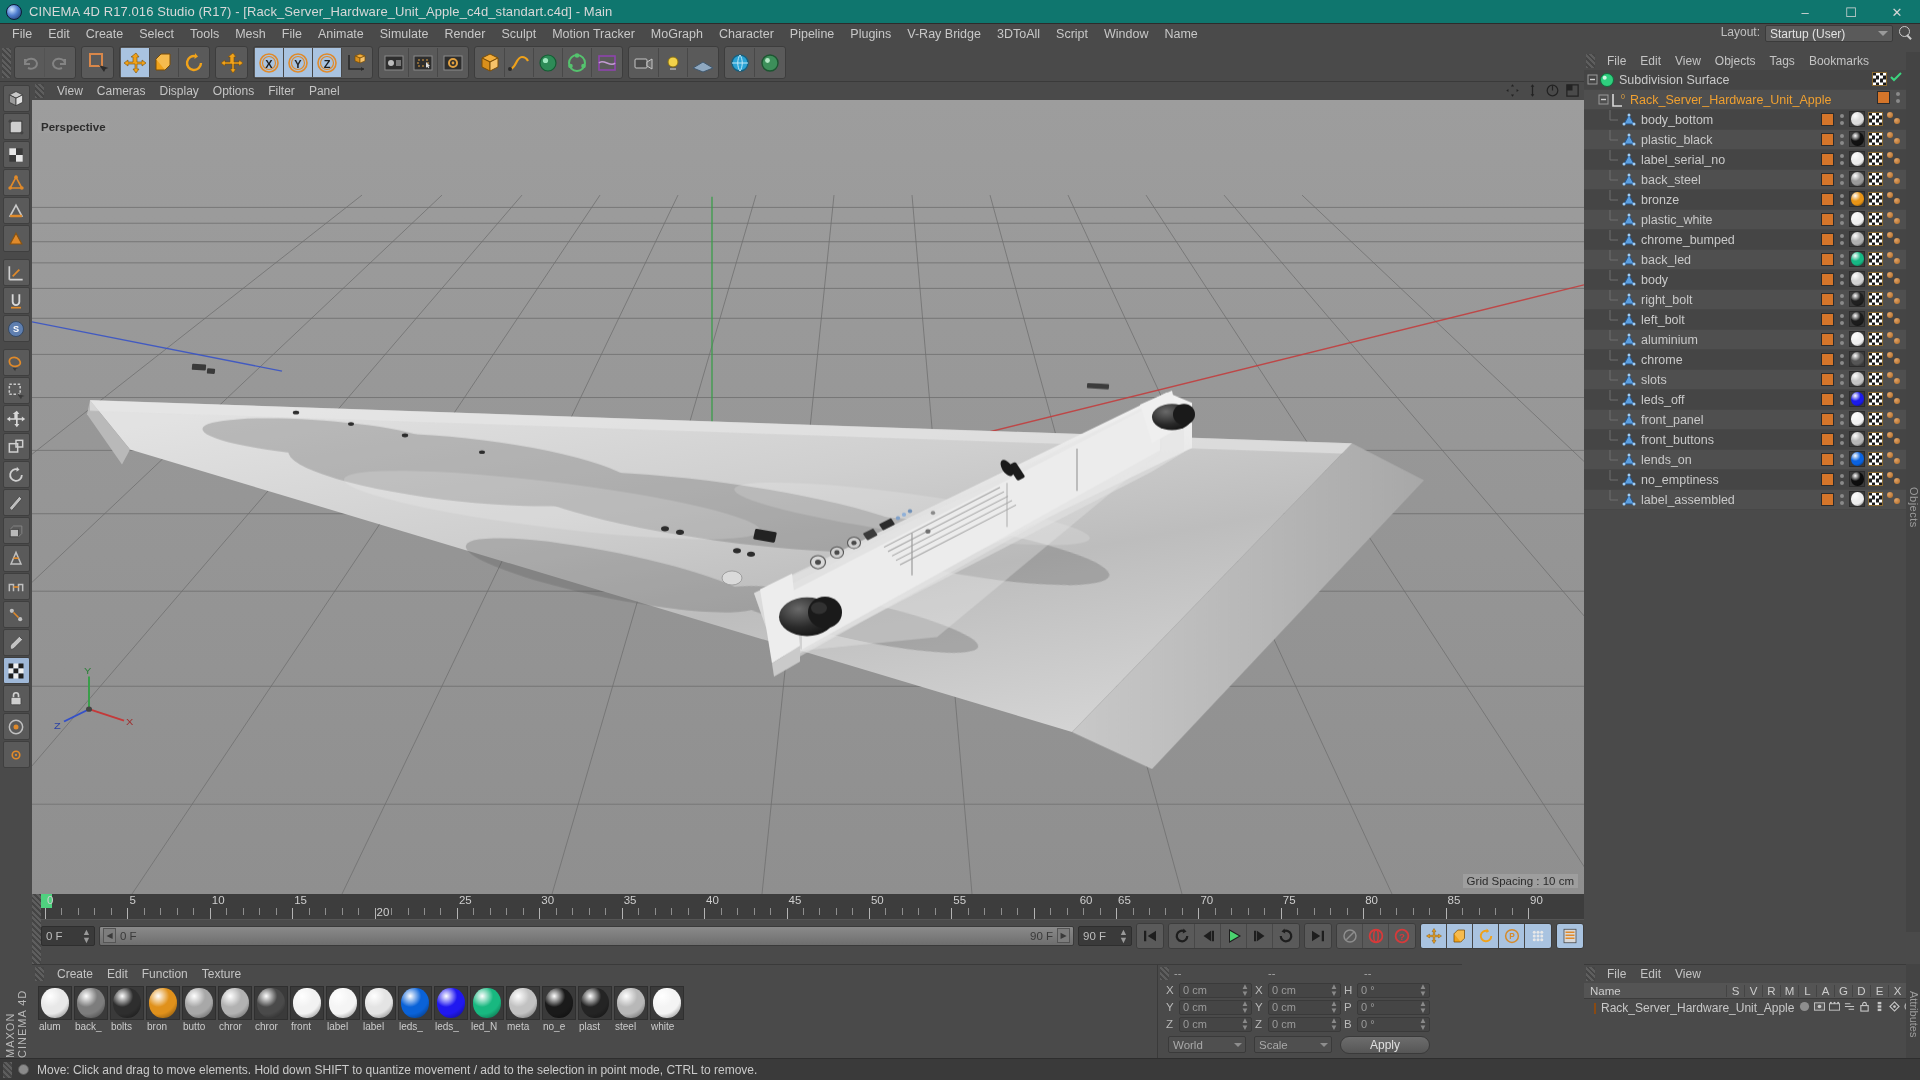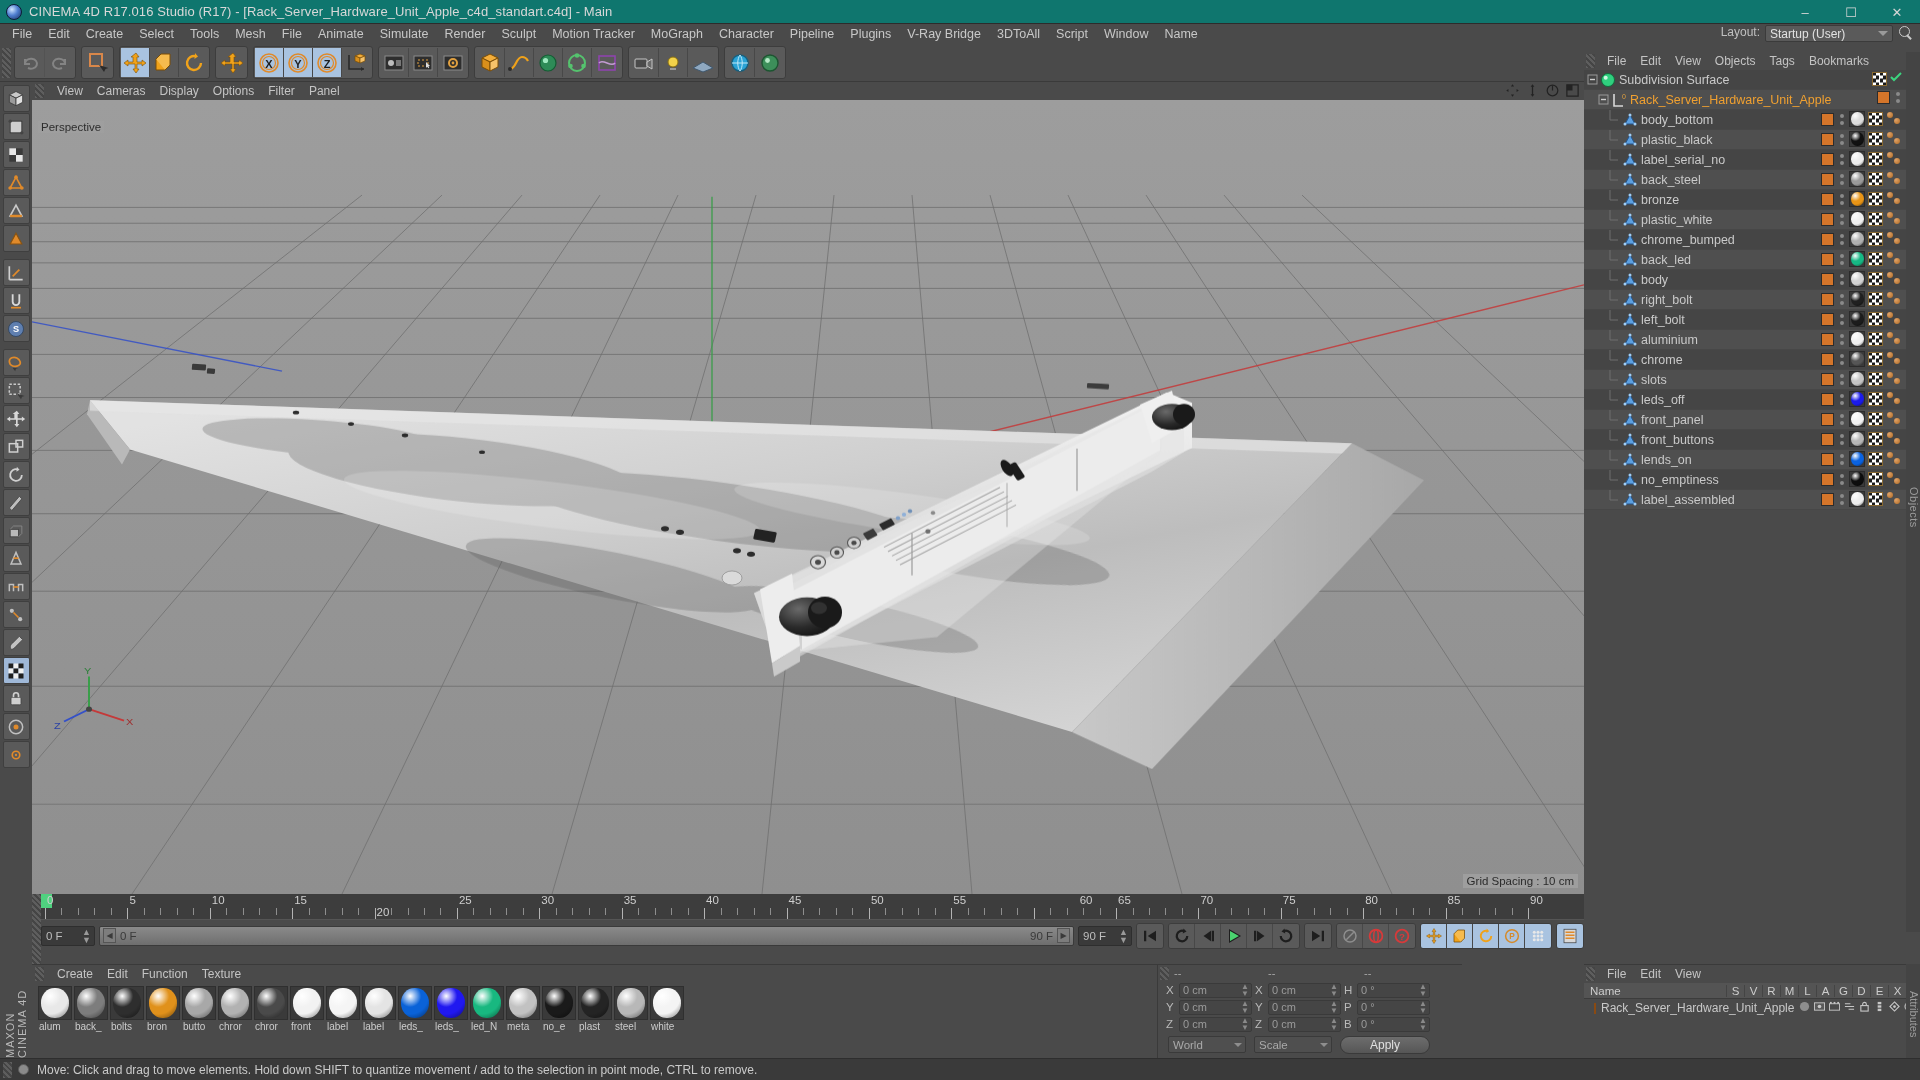--- a/index.html
+++ b/index.html
@@ -62,21 +62,21 @@
      background:#4a4a4a; }
   #vpmenu{ height:18px; background:#4a4a4a; display:flex; align-items:center; padding-left:3px;
      position:relative; }
   #vpmenu .g{ width:9px;height:14px; background:
      repeating-linear-gradient(45deg,#5e5e5e 0 2px,#454545 2px 4px); margin-right:6px; }
   #vpmenu .mi{ padding:1px 7px; font-size:12px; color:#c4c4c4; }
   #vpicons{ position:absolute; right:4px; top:1px; display:flex; gap:5px; align-items:center;}
   #vport{ position:absolute; left:0; right:0; top:18px; bottom:0; overflow:hidden;
      background:#9a9a9a; }
   #persp-lbl{ position:absolute; left:6px; top:21px; font-size:11.5px; color:#2d2d2d;
-     background:rgba(160,160,160,.55); padding:0 3px; z-index:6; }
+     background:rgba(160,160,160,.55); padding:0 3px; z-index:6;font-weight:bold; }
   #gridlbl{ position:absolute; right:6px; bottom:6px; font-size:11.5px; color:#2b2b2b;
      background:rgba(168,168,168,.6); padding:1px 4px; z-index:6; }
 
   
   #timeline{ position:absolute; left:32px; right:336px; bottom:116px; height:70px;
      background:#4a4a4a; }
   #tlruler{ position:relative; height:26px; background:#3d3d3d; margin-left:9px;
      border-bottom:1px solid #555; }
   #tlgrip{ position:absolute; left:0; top:0; width:9px; height:70px;
      background: repeating-linear-gradient(45deg,#5e5e5e 0 2px,#454545 2px 4px); }
@@ -139,21 +139,21 @@
   
   #objmgr{ position:absolute; right:14px; top:52px; width:322px; height:880px;
      background:#4a4a4a; }
   .pmenu{ height:18px; display:flex; align-items:center; padding-left:2px; }
   .pmenu .g{ width:9px;height:14px;background:
      repeating-linear-gradient(45deg,#5e5e5e 0 2px,#454545 2px 4px); margin-right:5px;}
   .pmenu .mi{ padding:1px 7px; font-size:12px; color:#c4c4c4; }
   #objtree{ position:absolute; left:0; right:0; top:18px; bottom:0; background:#4a4a4a;
      overflow:hidden; }
   .orow{ height:20px; display:flex; align-items:center; position:relative;
-     border-bottom:1px solid #474747;text-align:right; }
+     border-bottom:1px solid #474747; }
   .orow.alt{ background:#4f4f4f; }
   .orow.dk{ background:#454545; }
   .oname{ font-size:12.5px; color:#c9c9c9; white-space:nowrap; }
   .oname.sel{ color:#f0a030; }
   .otags{ position:absolute; right:4px; top:1px; display:flex; align-items:center; gap:3px; }
   .sqtag{ width:13px;height:13px; border:1px solid #2c2c2c; }
   .dotcol{ width:9px; display:flex; flex-direction:column; justify-content:center; gap:3px;
      align-items:center;}
   .dotcol i{ width:4px;height:4px;border-radius:50%;background:#8a8a8a;display:block;}
   .matball{ width:16px;height:16px;border:1px solid #2b2b2b;background:#3a3a3a;

